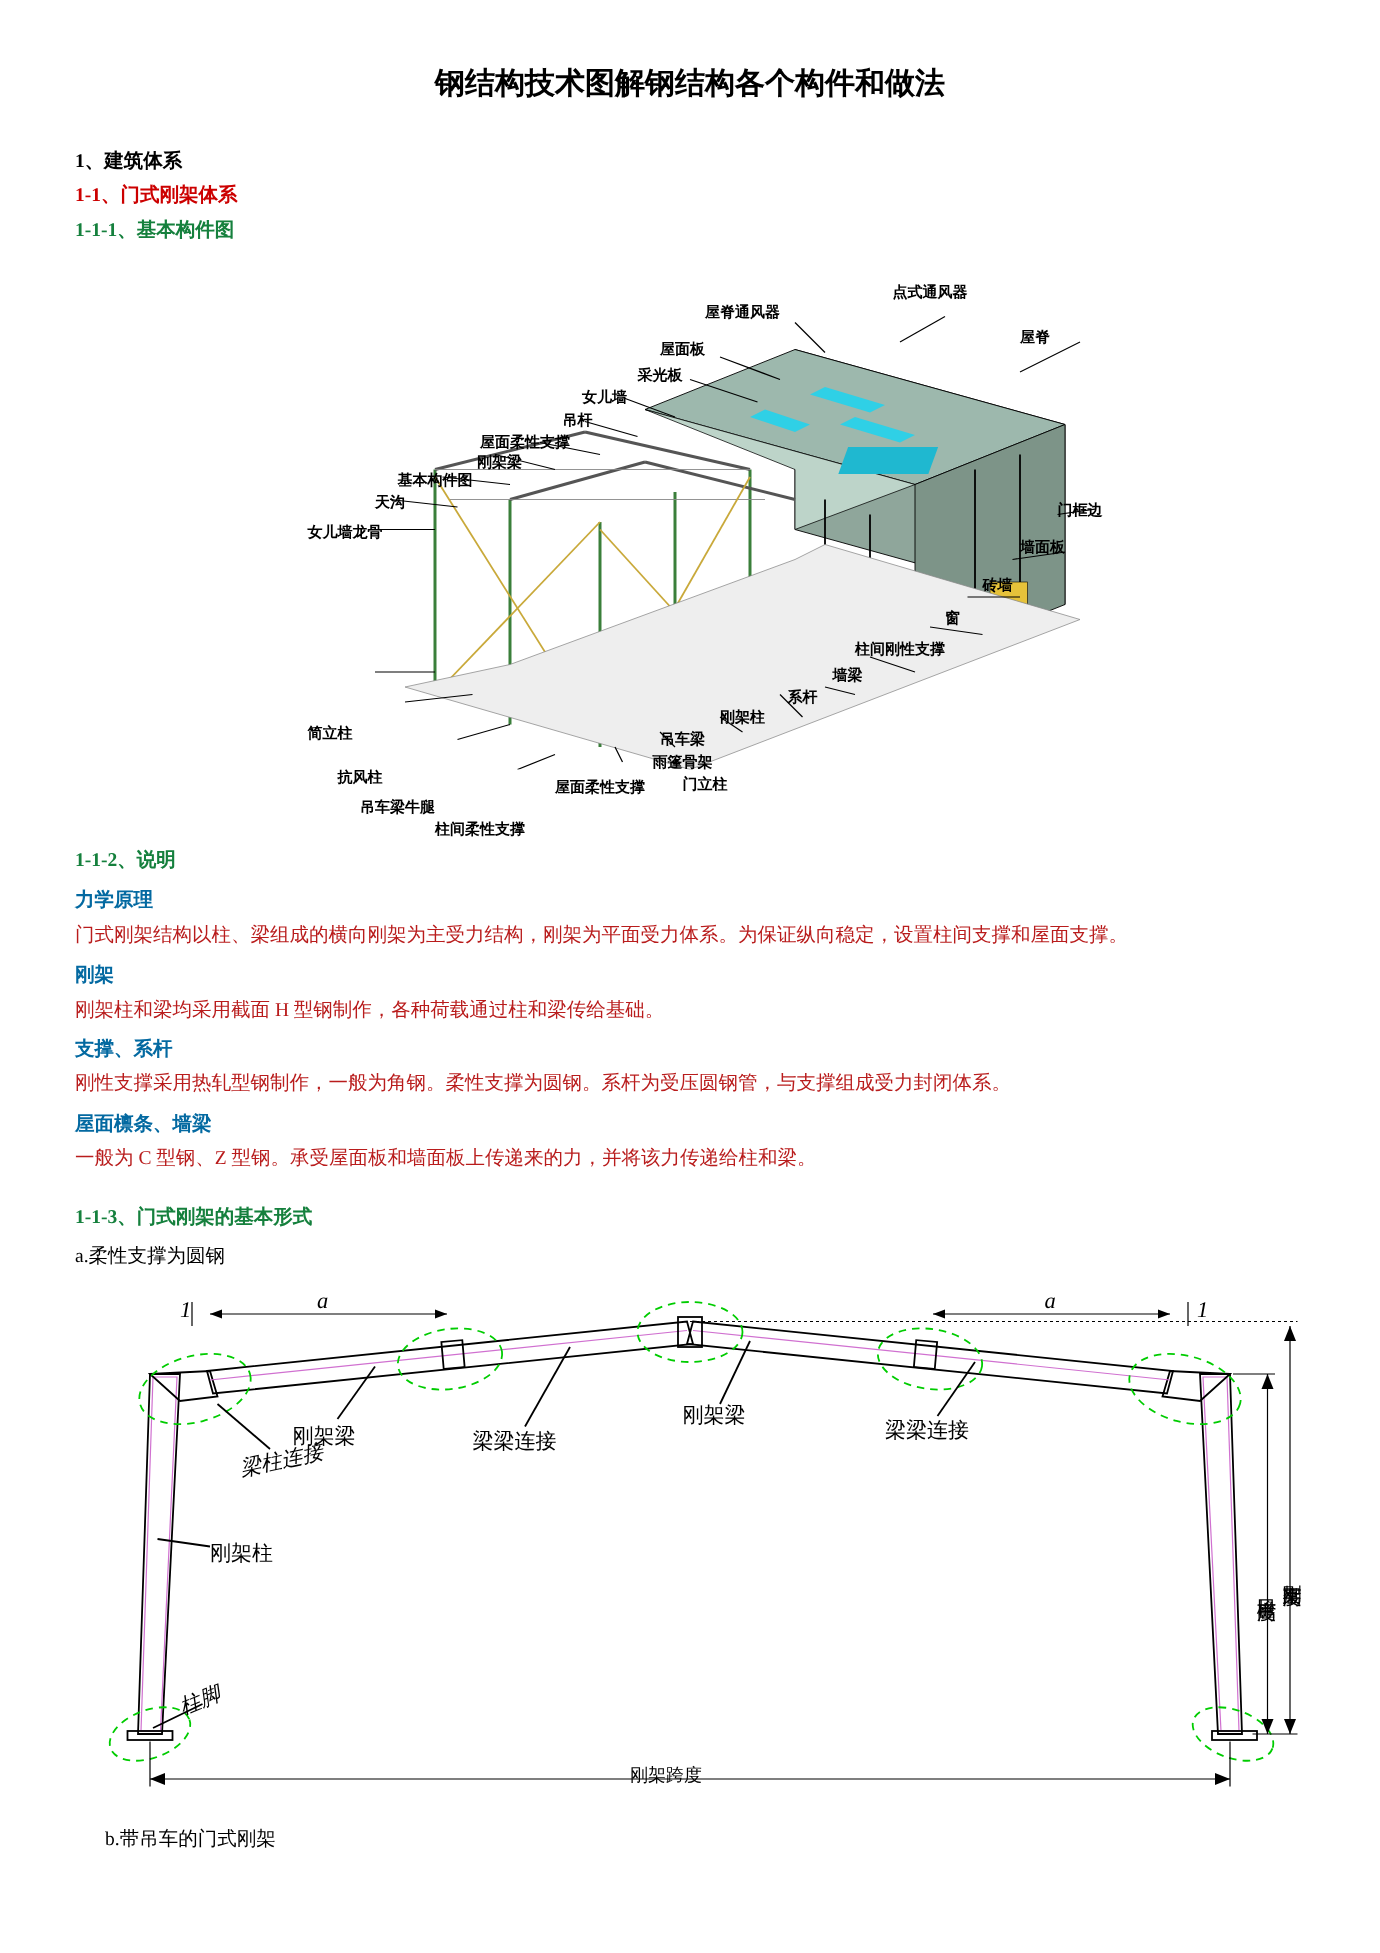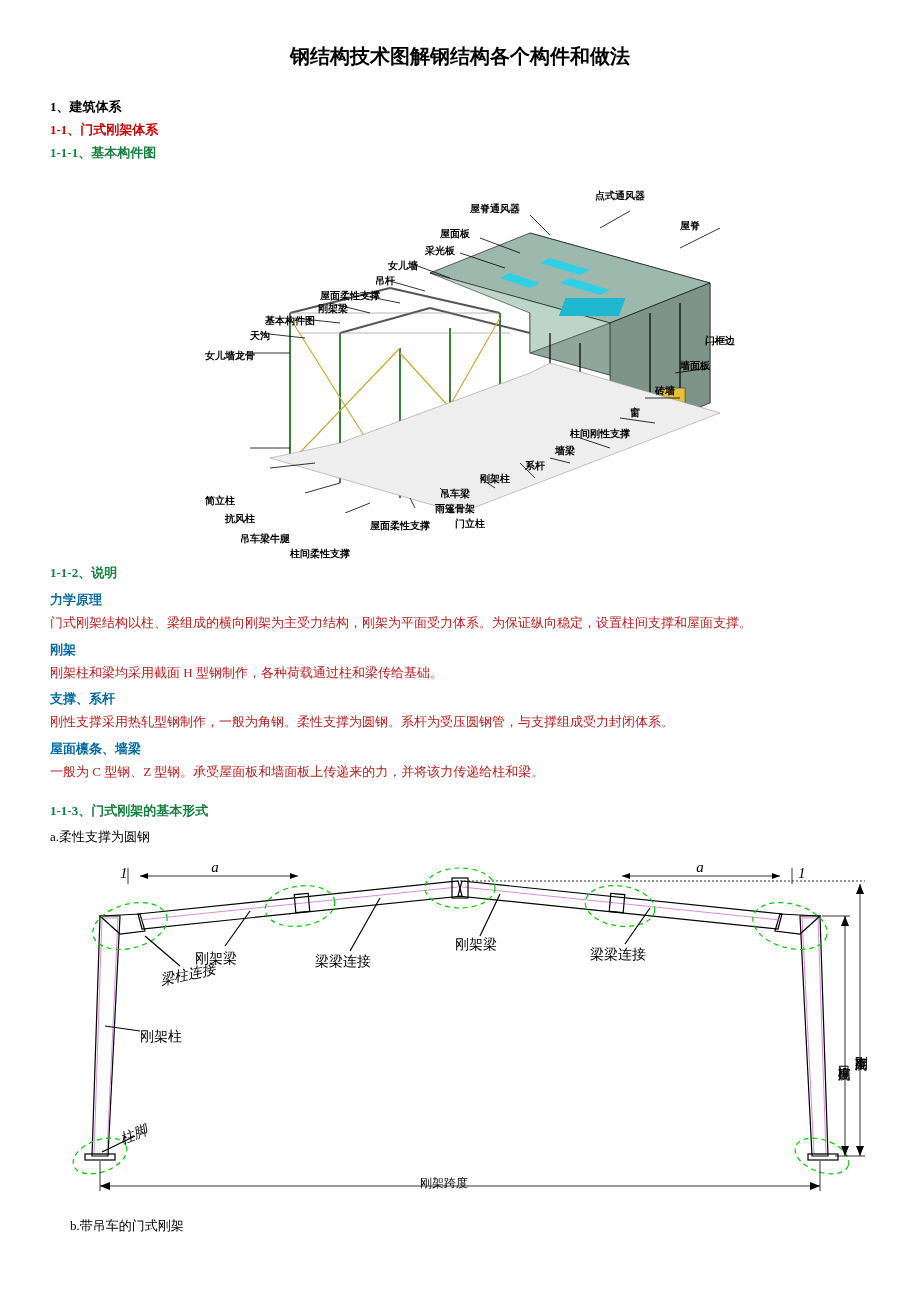--- a/index.html
+++ b/index.html
@@ -172,21 +172,21 @@
   <span class="lbl" style="left:405px;top:270px">墙梁</span>
   <span class="lbl" style="left:375px;top:285px">系杆</span>
   <span class="lbl" style="left:330px;top:298px">刚架柱</span>
   <span class="lbl" style="left:290px;top:313px">吊车梁</span>
   <span class="lbl" style="left:285px;top:328px">雨篷骨架</span>
   <span class="lbl" style="left:305px;top:343px">门立柱</span>
   <span class="lbl" style="left:220px;top:345px">屋面柔性支撑</span>
   <span class="lbl" style="left:140px;top:373px">柱间柔性支撑</span>
   <span class="lbl" style="left:90px;top:358px">吊车梁牛腿</span>
   <span class="lbl" style="left:75px;top:338px">抗风柱</span>
-  <span class="lbl" style="left:55px;top:320px">简立柱</span>
+  <span class="lbl" style="left:55px;top:309px">简立柱</span>
 </div>
 
 <div class="h3">1-1-2、说明</div>
 <div class="sub-h">力学原理</div>
 <div class="para">门式刚架结构以柱、梁组成的横向刚架为主受力结构，刚架为平面受力体系。为保证纵向稳定，设置柱间支撑和屋面支撑。</div>
 <div class="sub-h">刚架</div>
 <div class="para">刚架柱和梁均采用截面 H 型钢制作，各种荷载通过柱和梁传给基础。</div>
 <div class="sub-h">支撑、系杆</div>
 <div class="para">刚性支撑采用热轧型钢制作，一般为角钢。柔性支撑为圆钢。系杆为受压圆钢管，与支撑组成受力封闭体系。</div>
 <div class="sub-h">屋面檩条、墙梁</div>

